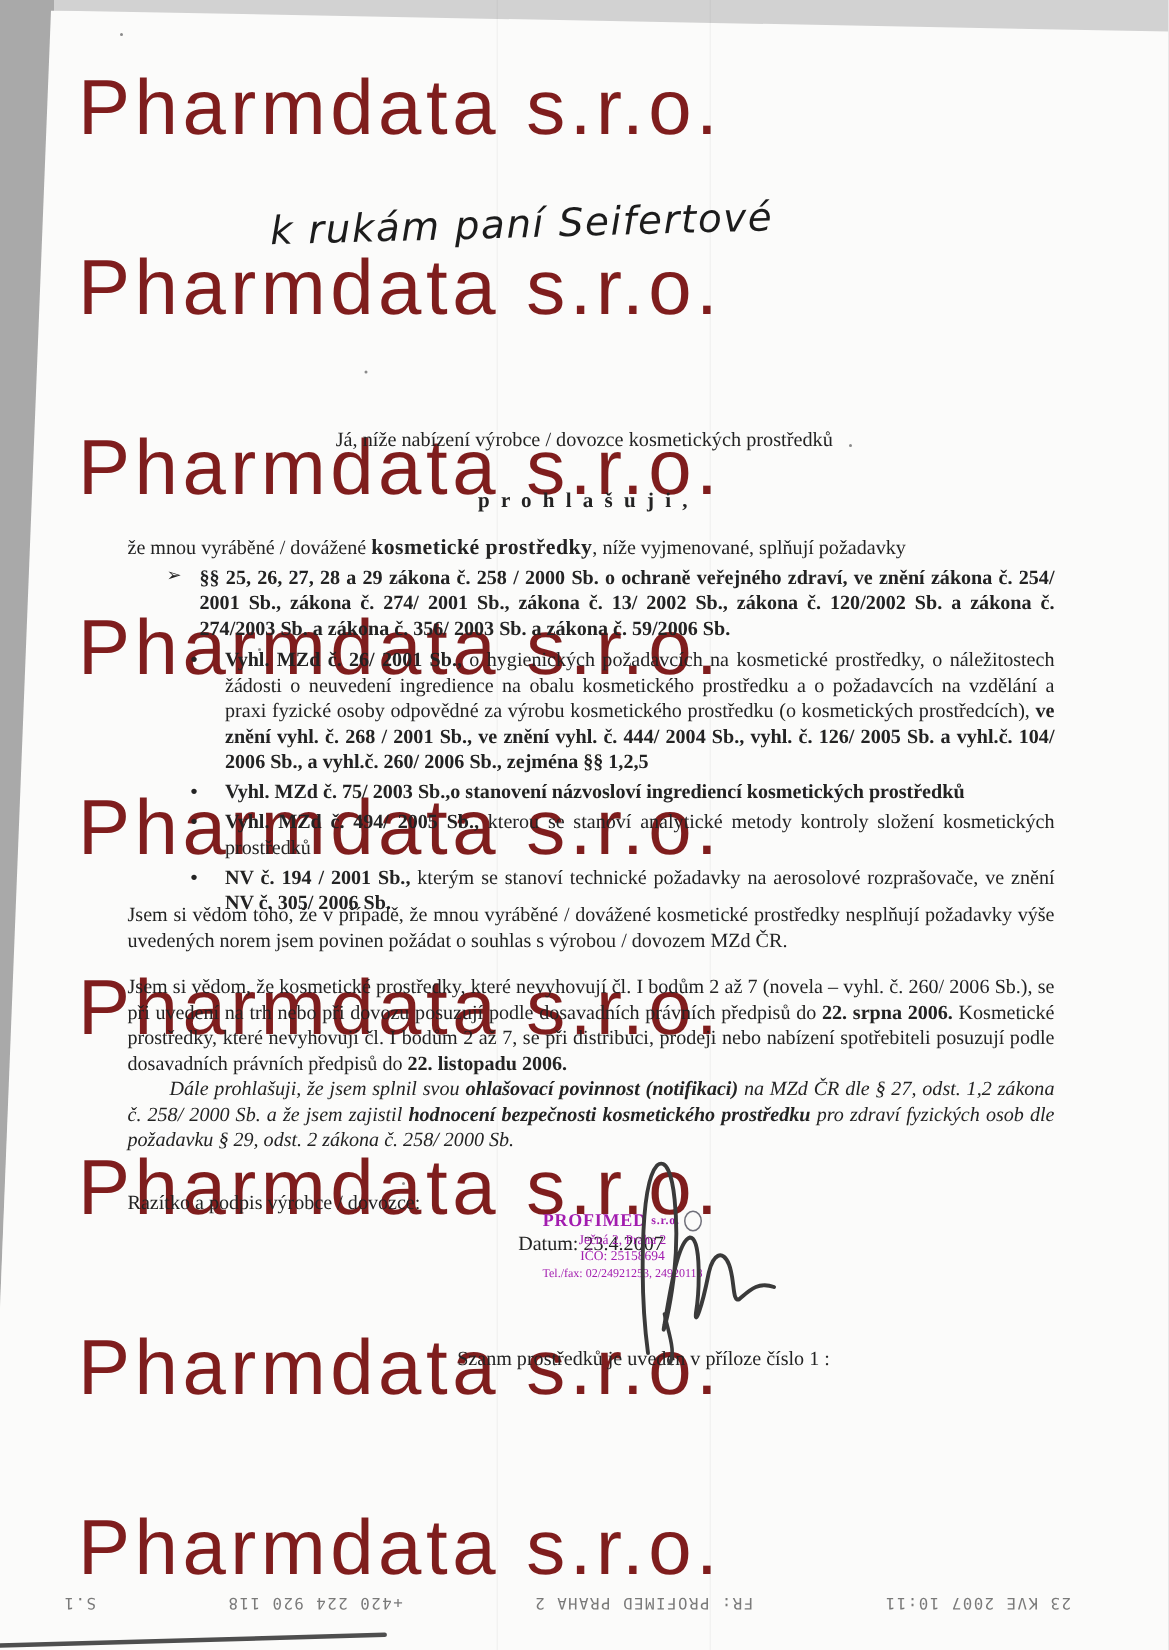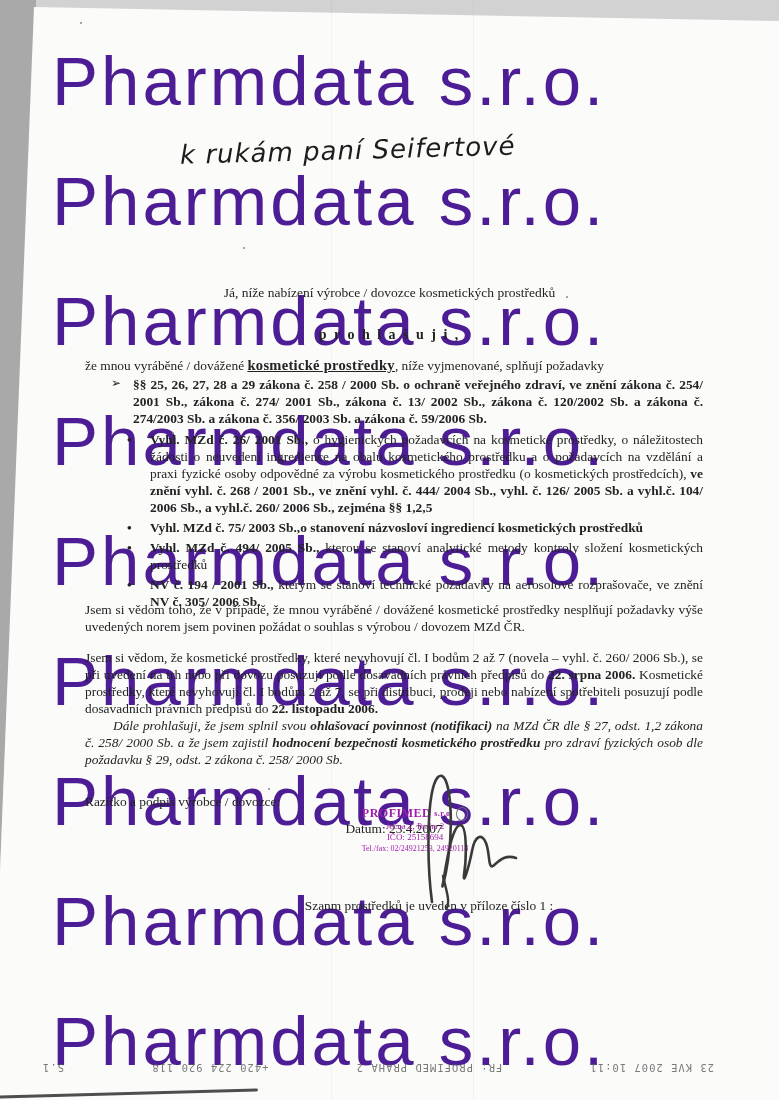--- a/index.html
+++ b/index.html
@@ -22,22 +22,22 @@
     position:absolute;inset:0;background:#fbfbfa;
     clip-path:polygon(34px 7px,779px 21px,779px 1100px,0 1100px,0 872px);
     z-index:1;
   }
 
   
   .watermark-layer{position:absolute;inset:0;z-index:2;pointer-events:none;}
   .watermark-row{
     position:absolute;left:52px;width:700px;
     font-family:"Liberation Sans",sans-serif;
-    font-size:69px;font-weight:400;letter-spacing:3px;
-    color:#4c1d95;white-space:nowrap;
+    font-size:52px;font-weight:400;letter-spacing:3px;
+    color:#7f1d1d;white-space:nowrap;
   }
 
   
   .streak{position:absolute;top:0;bottom:0;width:1px;background:rgba(70,70,70,0.05);z-index:3;}
   .speck{position:absolute;width:2px;height:2px;border-radius:50%;background:#8a8a8a;z-index:4;}
   .bottom-edge-line{
     position:absolute;left:-4px;top:1092px;width:262px;height:3px;
     background:#4e4e4e;transform:rotate(-1.6deg);z-index:4;border-radius:2px;
   }
 
@@ -56,21 +56,21 @@
   .intro-line{
     position:absolute;left:0;top:285px;width:779px;text-align:center;
     font-size:13.5px;
   }
   .declare-word{
     position:absolute;left:0;top:327px;width:779px;text-align:center;
     font-size:14px;font-weight:bold;letter-spacing:2px;
   }
   .col{position:absolute;left:85px;width:618px;font-size:13.4px;line-height:1.27;text-align:justify;}
   .b{font-weight:bold;}
-  .hl{font-weight:bold;text-decoration:underline;font-size:14.5px;letter-spacing:0.3px;}
+  .hl{font-weight:bold;font-size:14.5px;letter-spacing:0.3px;}
   .law-item{position:relative;padding-left:48px;font-weight:bold;margin-top:2px;}
   .law-marker{position:absolute;left:26px;top:0;font-weight:normal;font-size:12px;}
   .bullet-item{position:relative;padding-left:65px;margin-bottom:3px;}
   .bullet-marker{position:absolute;left:42px;top:0;font-weight:bold;}
   .indent-first{text-indent:28px;font-style:italic;}
   .plain-line{font-size:13.4px;}
 
   
   .stamp{position:absolute;left:340px;top:806px;width:150px;z-index:6;
          color:#a21caf;font-family:"Liberation Serif",serif;text-align:center;}

